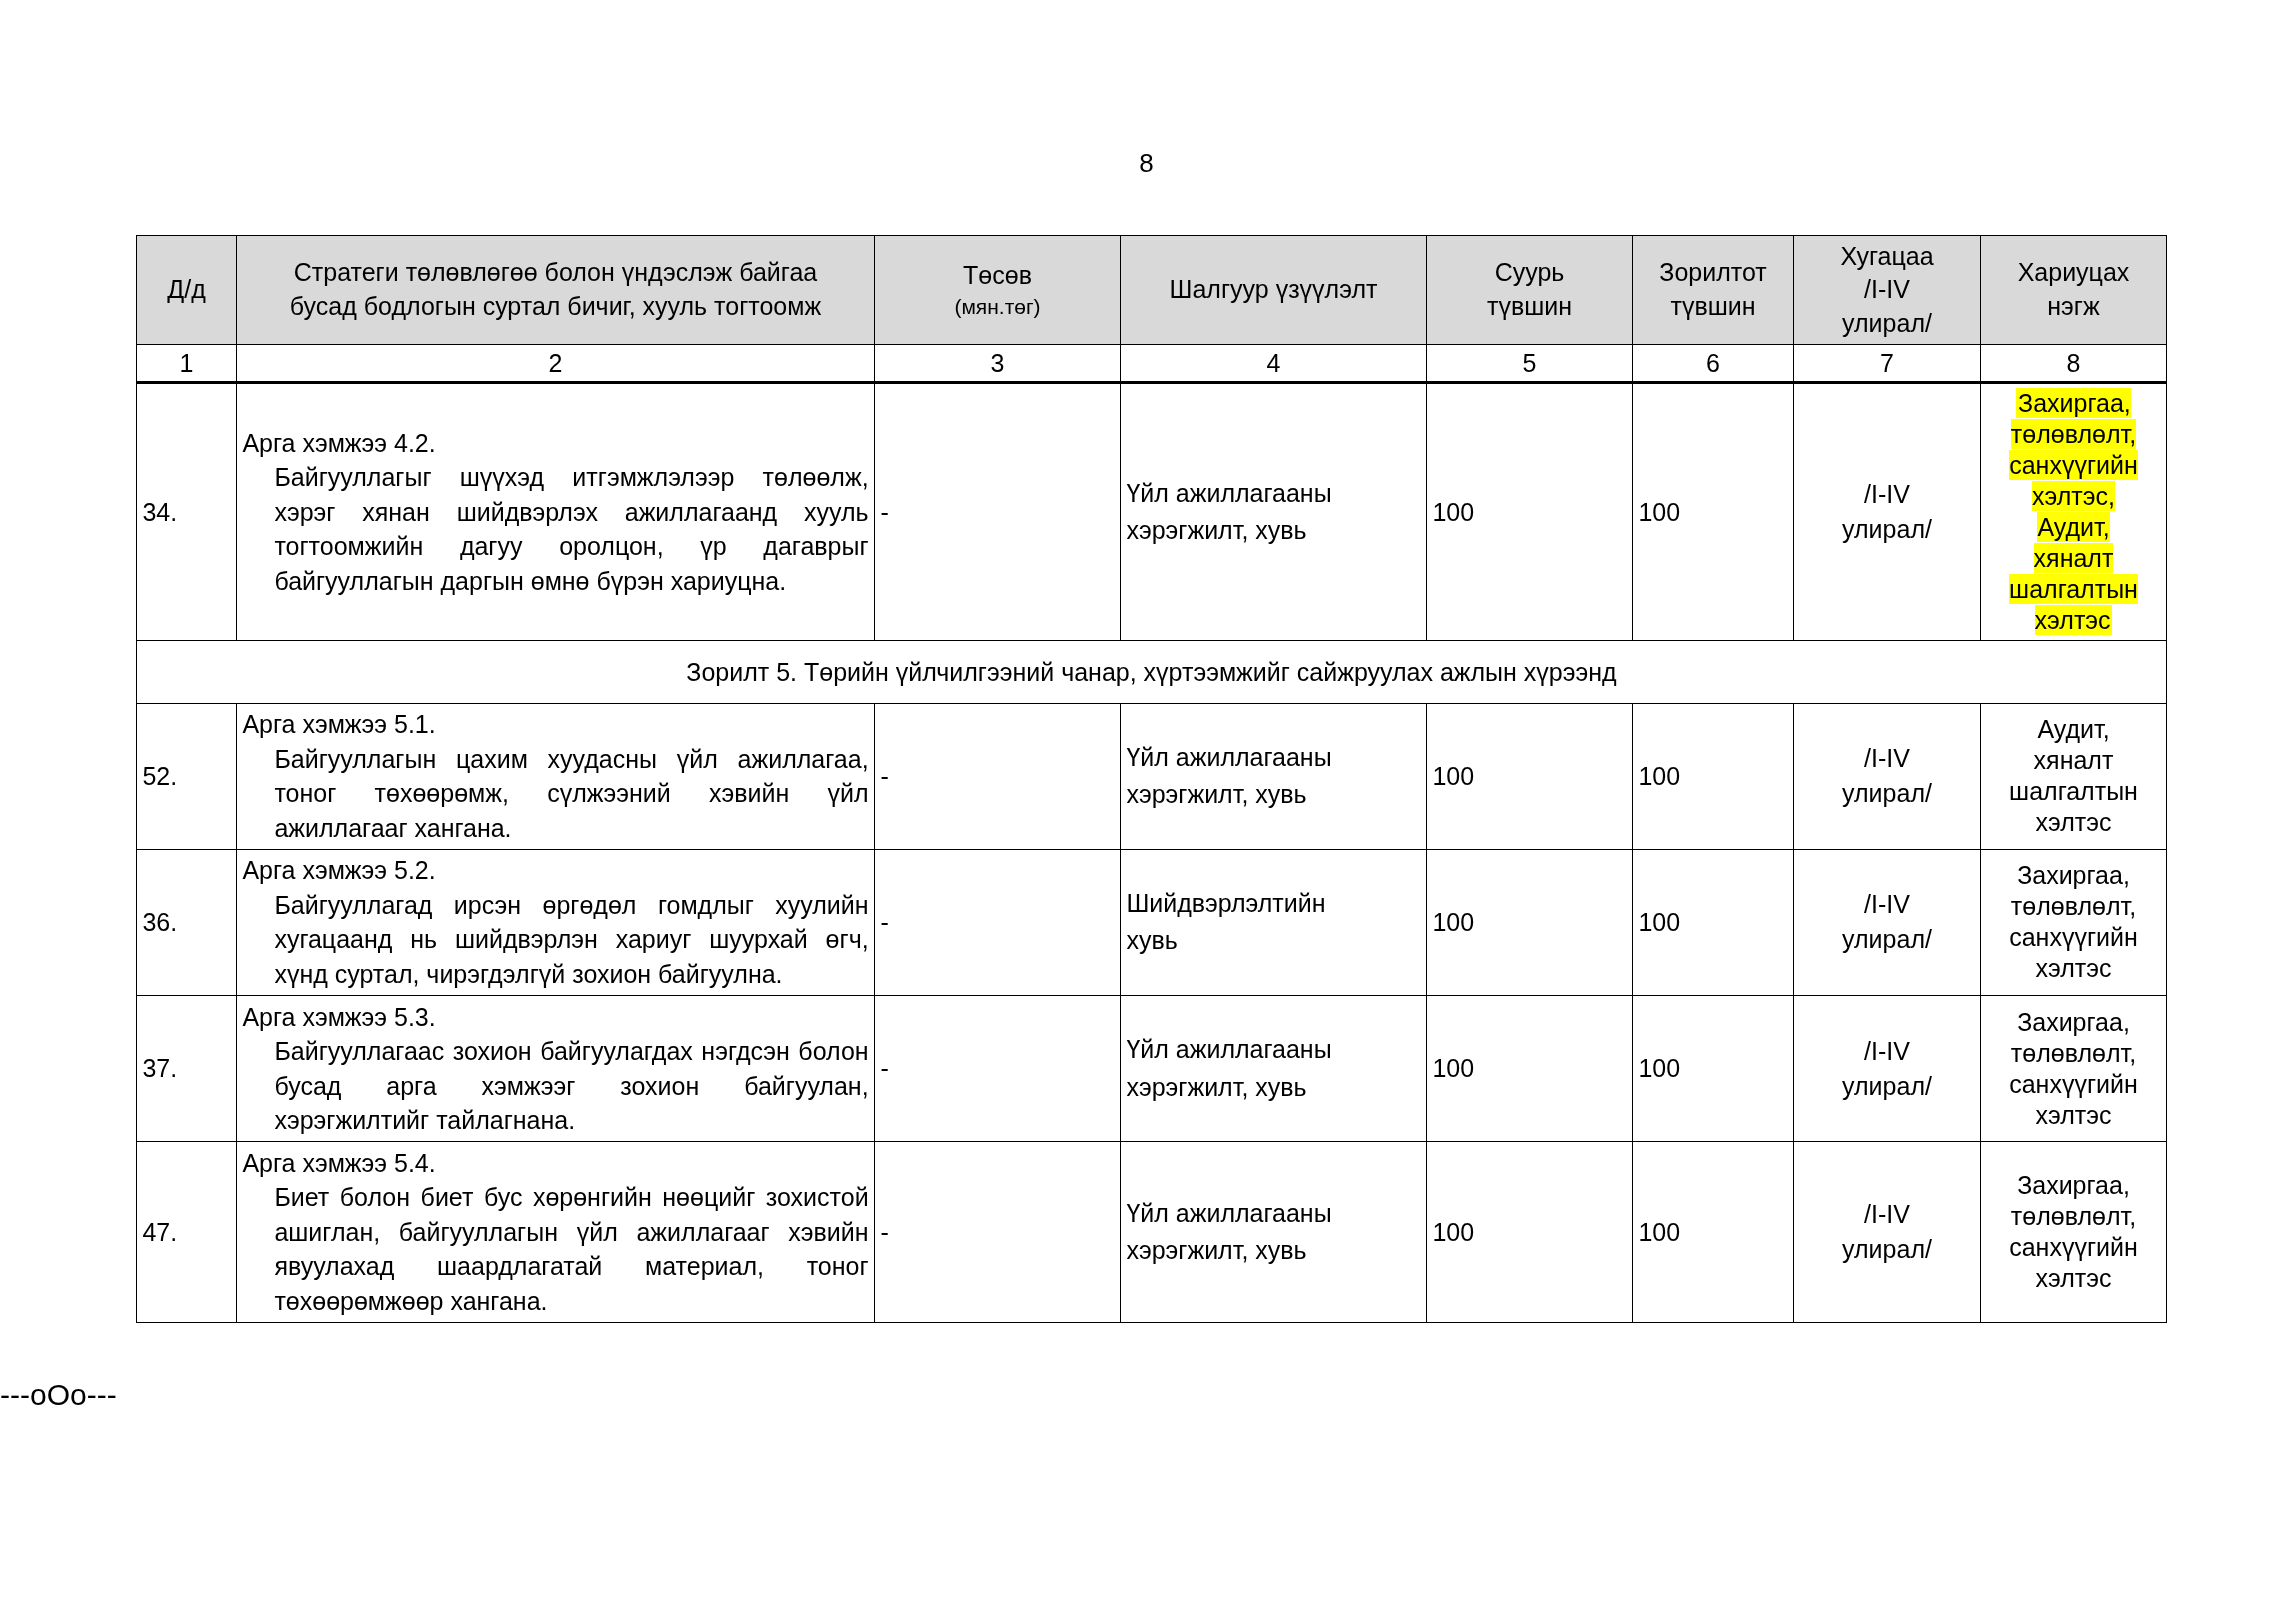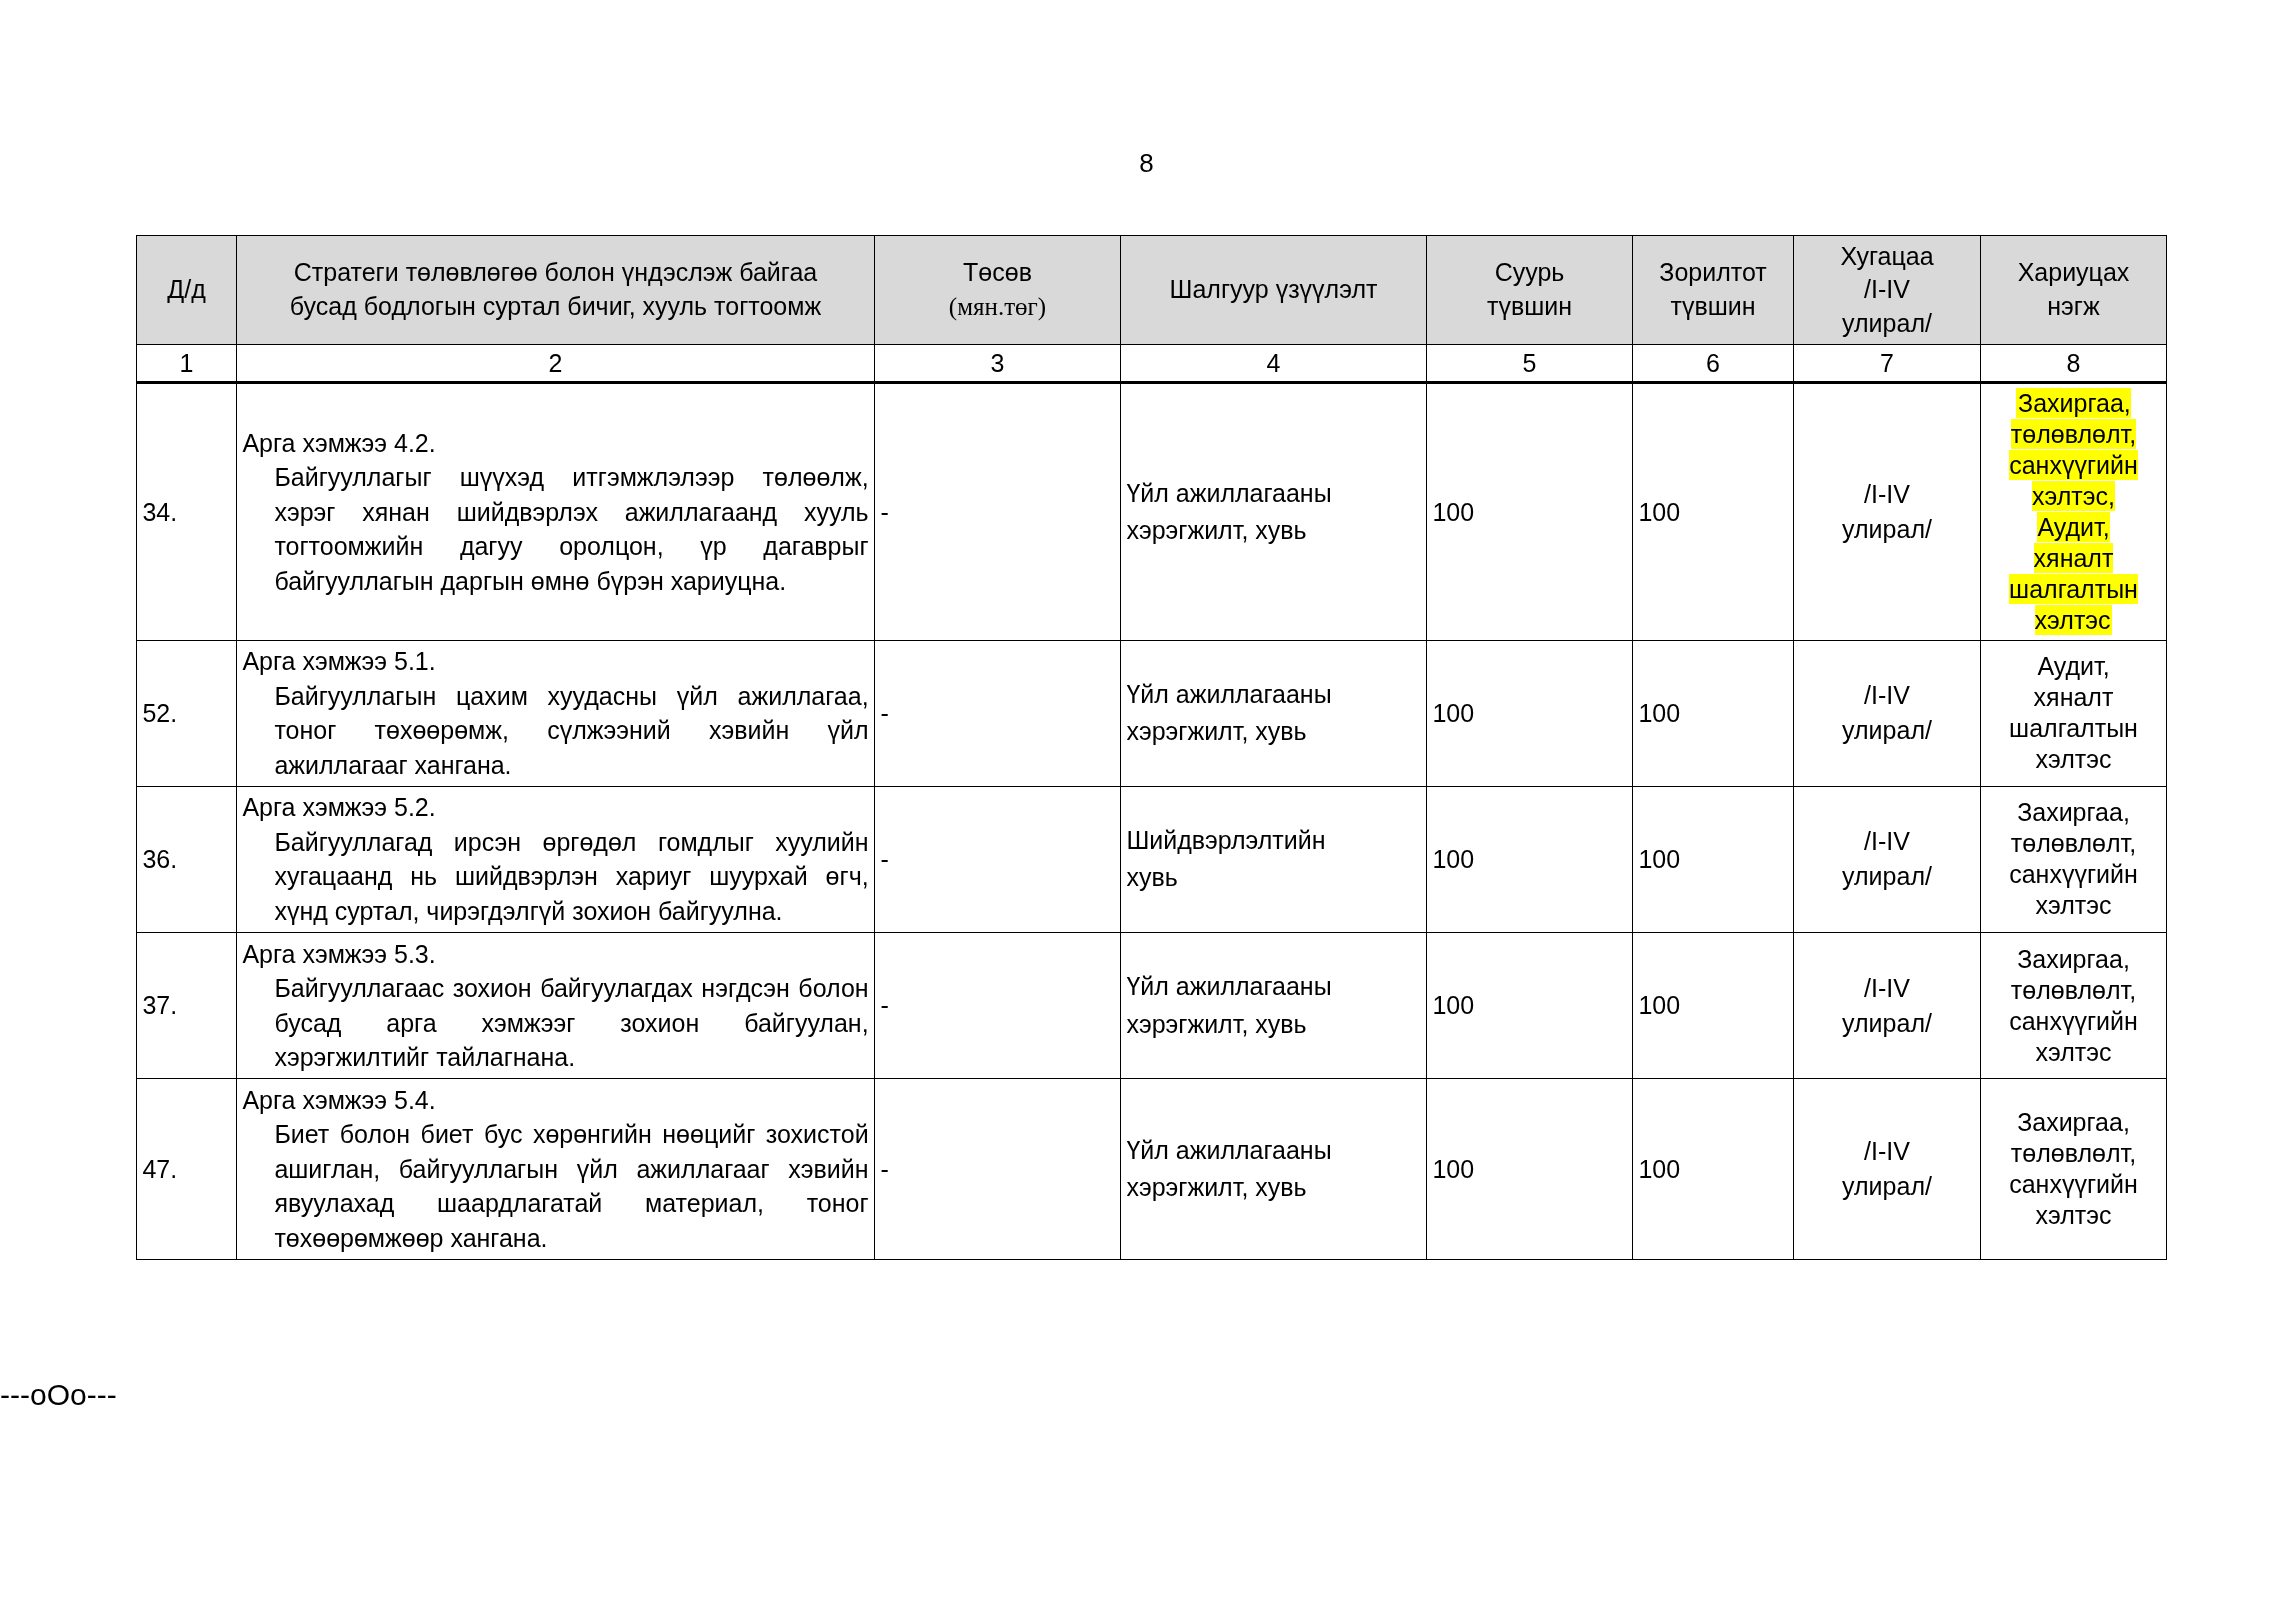--- a/index.html
+++ b/index.html
@@ -36,21 +36,21 @@
   tr.h-r36{height:145px;}
   tr.h-r37{height:125px;}
   tr.h-r38{height:165px;}
 
   tr.h-header th{
     background:#d9d9d9;
     text-align:center;
     line-height:1.35;
   }
   .pre{white-space:pre-line;}
-  .sub-label{font-size:25px;display:block;font-family:Liberation Serif, serif;}
+  .sub-label{font-size:21px;display:block;}
   tr.h-nums td{
     text-align:center;
     border-bottom-width:3.6px;
     line-height:1.1;
   }
   td.c-center{}
   td.c-activity{
     text-align:left;
     padding:5.4px 12.5px 5.4px 12.5px;
     line-height:1.38;
@@ -140,20 +140,23 @@
     <td class="c-resp"><span class="hl pre">Захиргаа,
 төлөвлөлт,
 санхүүгийн
 хэлтэс,
 Аудит,
 хяналт
 шалгалтын
 хэлтэс</span></td>
   </tr>
 
+  <tr class="h-section">
+    <td class="c-section" colspan="8">Зорилт 5. Төрийн үйлчилгээний чанар, хүртээмжийг сайжруулах ажлын хүрээнд</td>
+  </tr>
 
   <tr class="h-r35">
     <td class="c-center">52.</td>
     <td class="c-activity">
       <div>Арга хэмжээ 5.1.</div>
       <div class="act-text">Байгууллагын цахим хуудасны үйл ажиллагаа, тоног төхөөрөмж, сүлжээний хэвийн үйл ажиллагааг хангана.</div>
     </td>
     <td class="c-center">-</td>
     <td class="c-ind pre">Үйл ажиллагааны
 хэрэгжилт, хувь</td>

